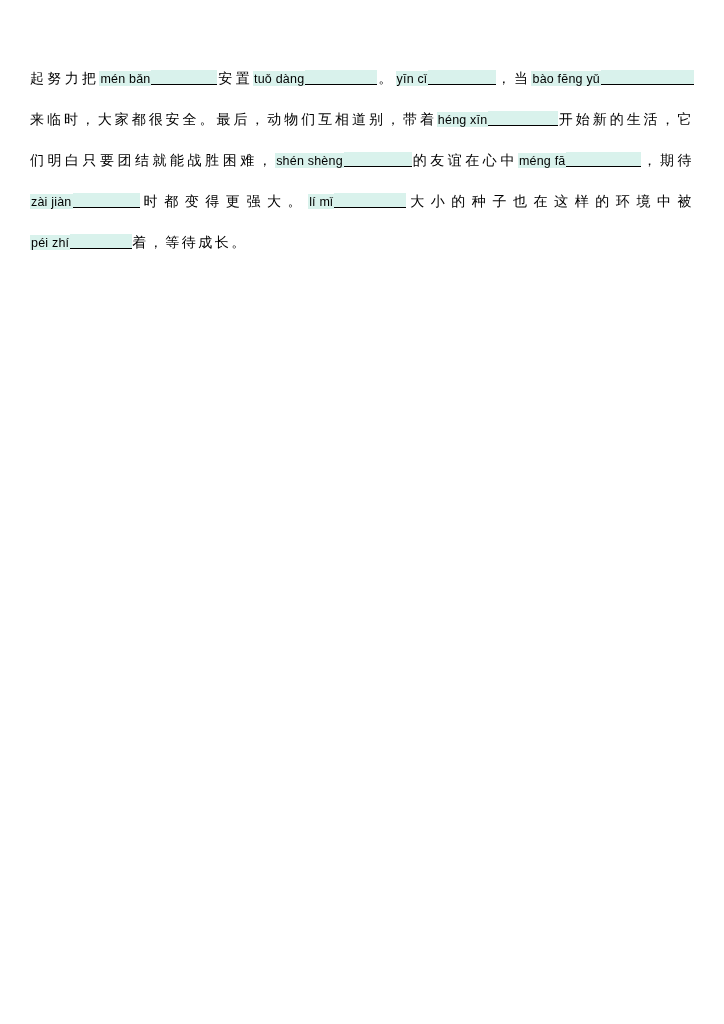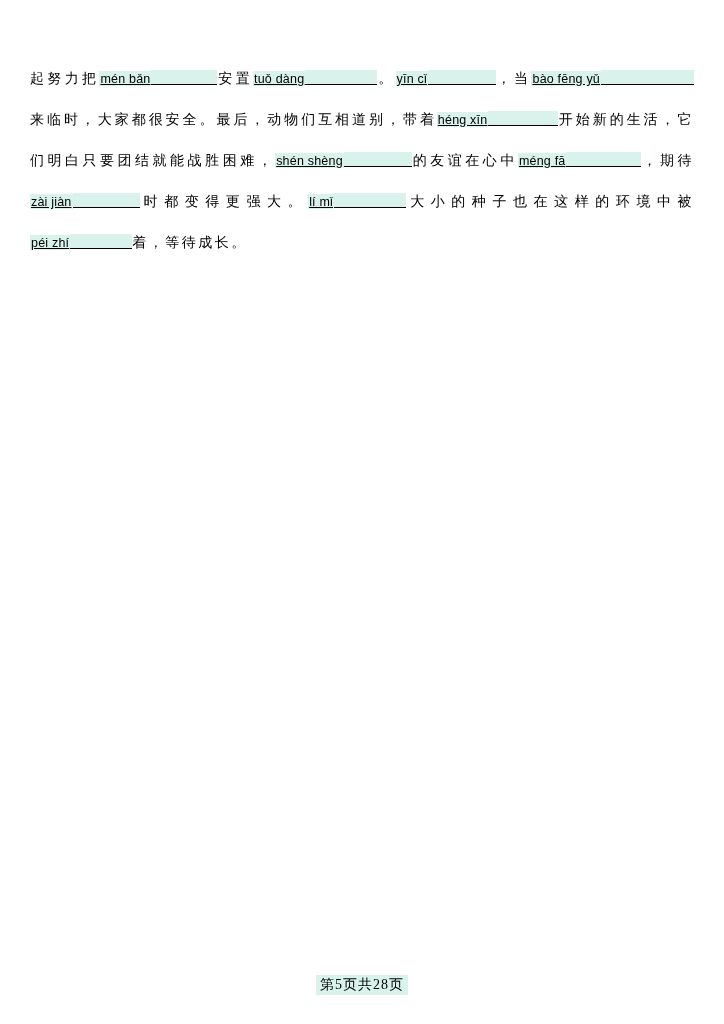--- a/index.html
+++ b/index.html
@@ -39,21 +39,20 @@
     font-family: "Liberation Serif", serif;
     font-size: 14px;
     letter-spacing: 2.5px;
   }
   
   .blank {
     display: inline-block;
     white-space: nowrap;
     vertical-align: baseline;
     position: relative;
-    text-decoration: underline;
   }
   .pinyin {
     font-family: "Liberation Sans", sans-serif;
     font-size: 12.5px;
     letter-spacing: 0.2px;
     background: #d9f2ec;
     padding: 1px 1px 0 1px;
     color: #000;
   }
   .line {
@@ -80,16 +79,13 @@
     letter-spacing: 1px;
   }
 </style>
 </head>
 <body>
 
 <div class="page">
   <div class="content">
     <div class="para" id="paragraph"><span class="cn">起努力把</span><span class="blank"><span class="pinyin">mén bǎn</span><span class="line" style="width: 66px;"></span></span><span class="cn">安置</span><span class="blank"><span class="pinyin">tuǒ dàng</span><span class="line" style="width: 72px;"></span></span><span class="cn">。</span><span class="blank"><span class="pinyin">yīn cǐ</span><span class="line" style="width: 68px;"></span></span><span class="cn">，当</span><span class="blank"><span class="pinyin">bào fēng yǔ</span><span class="line" style="width: 93px;"></span></span><span class="cn">来临时，大家都很安全。最后，动物们互相道别，带着</span><span class="blank"><span class="pinyin">héng xīn</span><span class="line" style="width: 70px;"></span></span><span class="cn">开始新的生活，它们明白只要团结就能战胜困难，</span><span class="blank"><span class="pinyin">shén shèng</span><span class="line" style="width: 68px;"></span></span><span class="cn">的友谊在心中</span><span class="blank"><span class="pinyin">méng fā</span><span class="line" style="width: 75px;"></span></span><span class="cn">，期待</span><span class="blank"><span class="pinyin">zài jiàn</span><span class="line" style="width: 67px;"></span></span><span class="cn">时都变得更强大。</span><span class="blank"><span class="pinyin">lí mǐ</span><span class="line" style="width: 72px;"></span></span><span class="cn">大小的种子也在这样的环境中被</span><span class="blank"><span class="pinyin">péi zhí</span><span class="line" style="width: 62px;"></span></span><span class="cn">着，等待成长。</span></div>
   </div>
-  <div class="footer">
-    <span class="footer-inner">第5页共28页</span>
-  </div>
 </div>
 
 </body></html>

